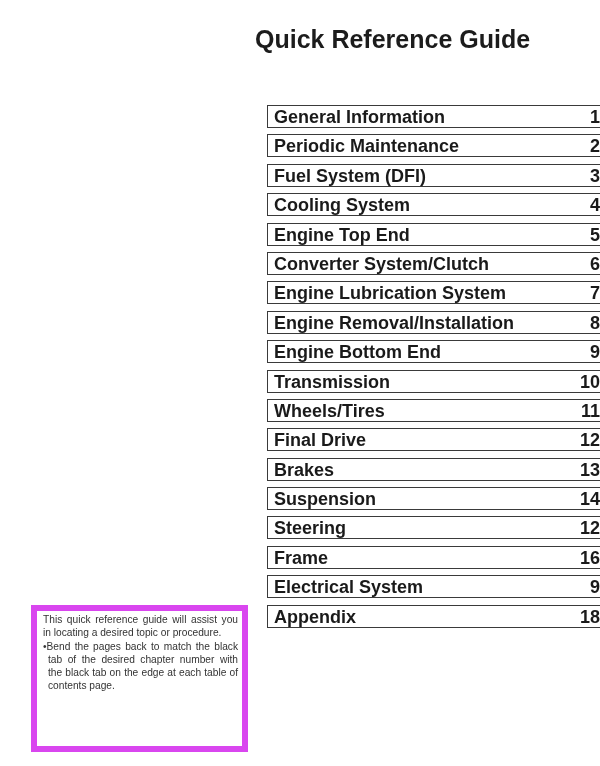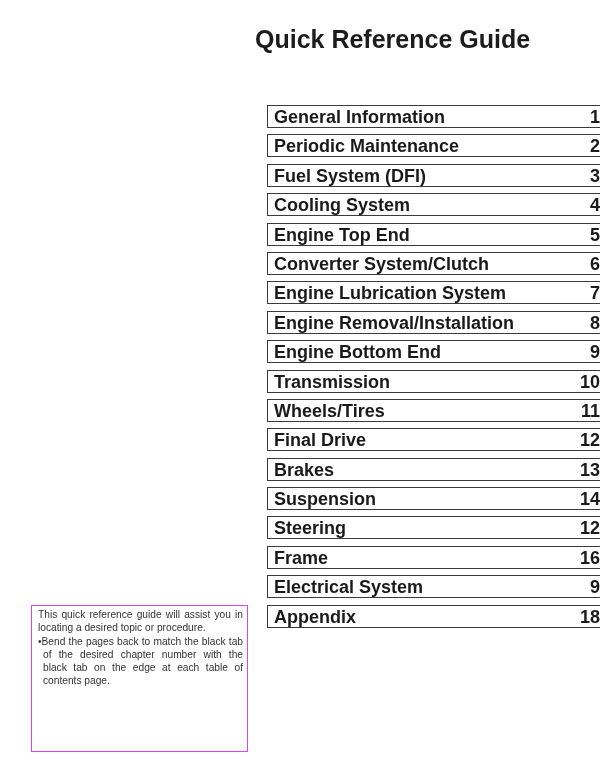--- a/index.html
+++ b/index.html
@@ -3,21 +3,21 @@
 <meta charset="utf-8">
 <style>
   html, body { margin:0; padding:0; }
   body { width:600px; height:766px; background:#ffffff; position:relative; overflow:hidden;
          font-family:"Liberation Sans", sans-serif; color:#1a1a1a; }
   .title { position:absolute; left:255px; top:25px; font-size:25px; font-weight:bold; color:#1c1c1c; white-space:nowrap; }
   .toc { position:absolute; left:267px; top:105px; width:340px; }
   .row { height:23px; border:1.5px solid #3a3a3a; border-right:none; margin-bottom:6.4px; position:relative; box-sizing:border-box; }
   .row .label { position:absolute; left:6px; top:0px; font-size:18px; font-weight:bold; line-height:22px; white-space:nowrap; color:#1a1a1a; }
   .row .num { position:absolute; right:7px; top:0px; font-size:18px; font-weight:bold; line-height:22px; color:#1a1a1a; }
-  .note { position:absolute; left:31px; top:605px; width:217px; height:147px; border:1px solid #d946ef; box-sizing:border-box;
+  .note { position:absolute; left:31px; top:605px; width:217px; height:147px; border:6px solid #d946ef; box-sizing:border-box;
           padding:2px 4px 2px 6px; font-size:10.2px; line-height:13.3px; color:#333; text-align:justify; }
   .note p { margin:0; }
   .note .bullet { padding-left:5px; text-indent:-5px; }
 </style>
 </head>
 <body>
 
 <div class="title">Quick Reference Guide</div>
 
 <div class="toc">

